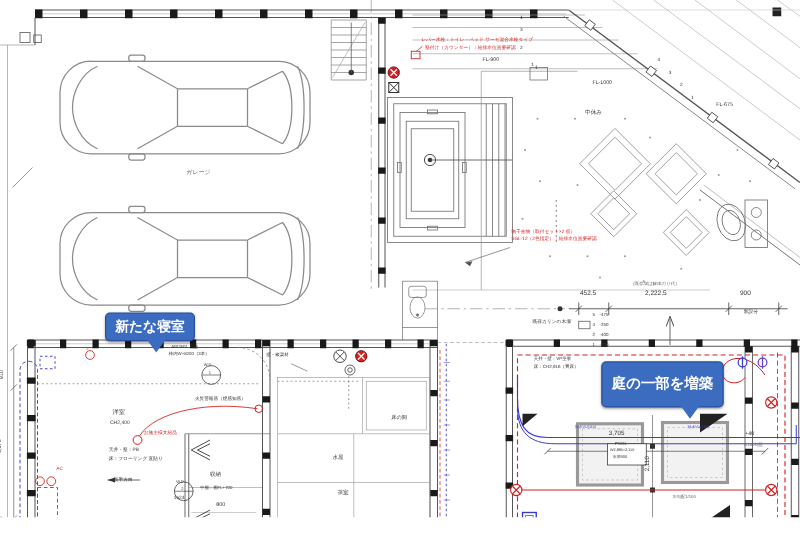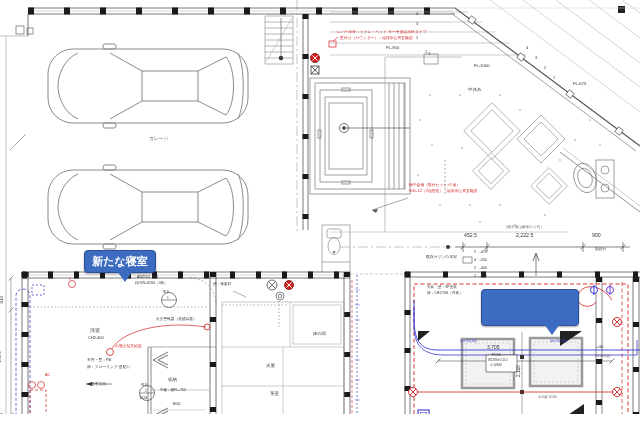--- a/index.html
+++ b/index.html
@@ -461,16 +461,17 @@
       <span class="ann" style="left: 427px; top: 286.4px; font-size: 3.6px;">天井・壁：VP塗装</span>
       <span class="ann" style="left: 427px; top: 292.4px; font-size: 3.6px;">床：CH2,916（置床）</span>
       <span class="ann" style="left: 69px; top: 277.8px; font-size: 3.2px; color: rgb(212, 32, 32);">2</span>
     </div>
 
 <div class="callout c-bedroom">
   <span>新たな寝室</span>
   <div class="tail"></div>
 </div>
 <div class="callout c-pool">
+  <span>庭の一部を増築</span>
   <div class="tail"></div>
 </div>
 
 </div>
 
 </body></html>

